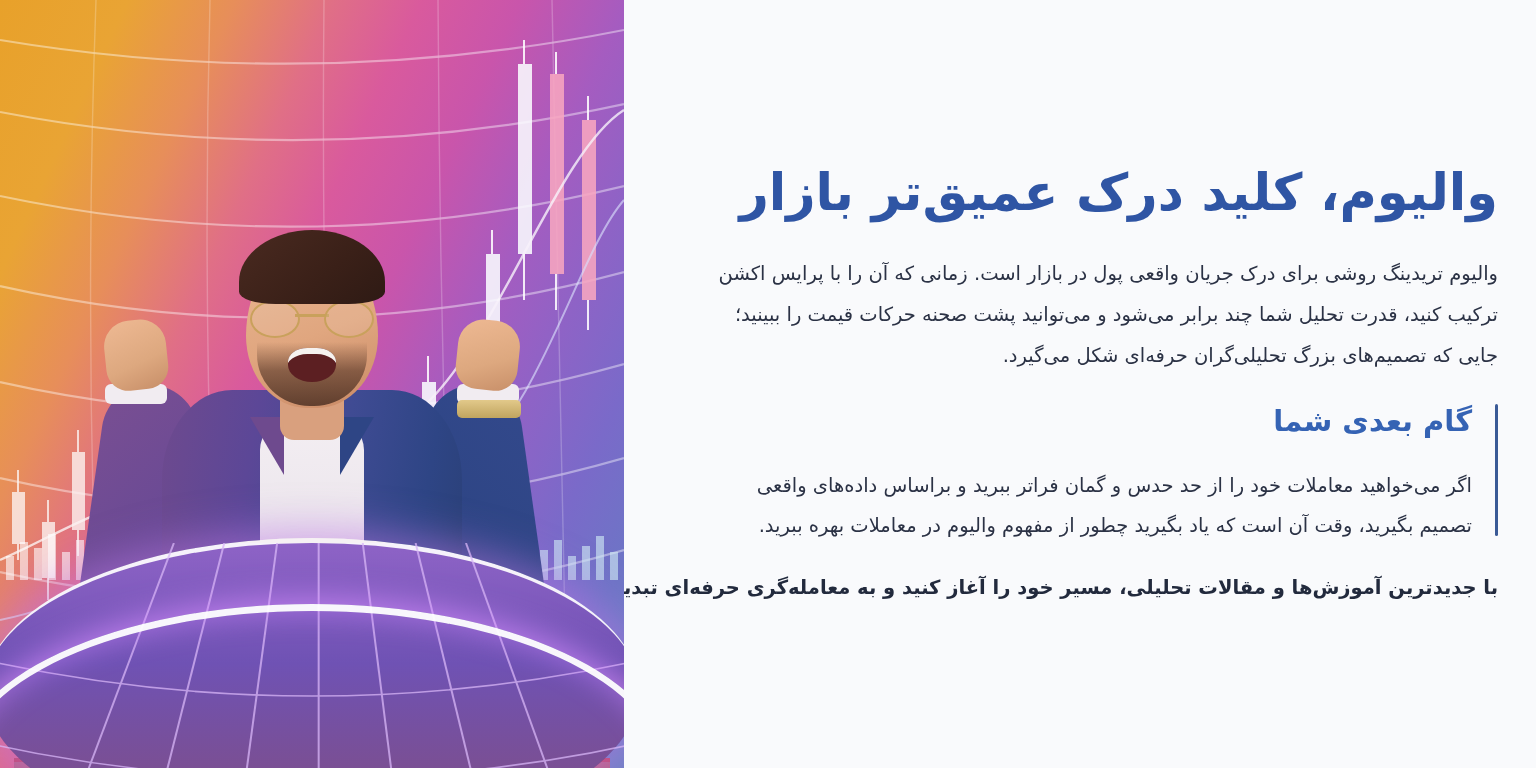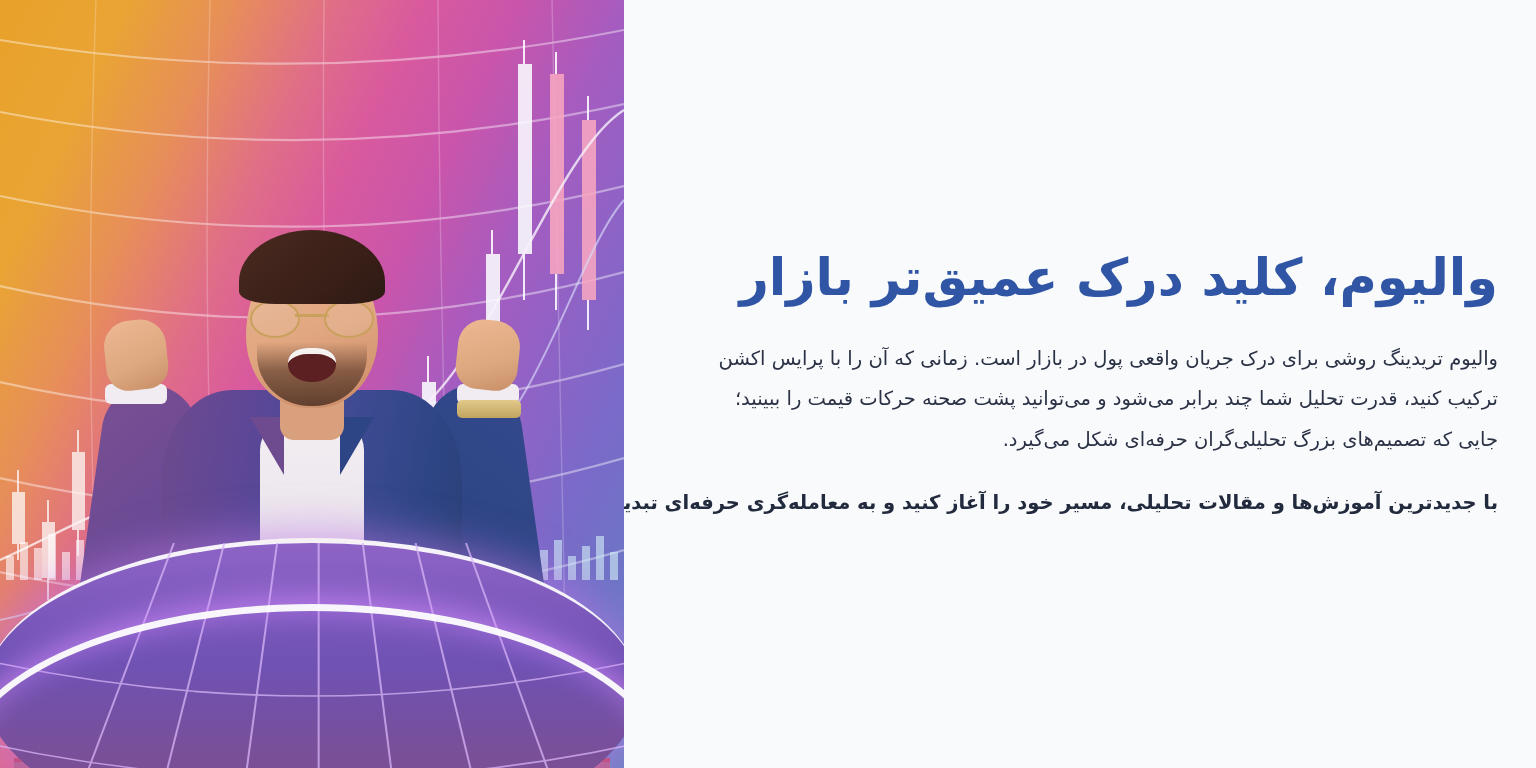--- a/index.html
+++ b/index.html
@@ -346,20 +346,27 @@
 <body>
 
 <div class="page">
 
   <div class="text-panel">
 
     <h1 class="headline">والیوم، کلید درک عمیق‌تر بازار</h1>
 
     <p class="lead-paragraph">والیوم تریدینگ روشی برای درک جریان واقعی پول در بازار است. زمانی که آن را با پرایس اکشن ترکیب کنید، قدرت تحلیل شما چند برابر می‌شود و می‌توانید پشت صحنه حرکات قیمت را ببینید؛ جایی که تصمیم‌های بزرگ تحلیلی‌گران حرفه‌ای شکل می‌گیرد.</p>
 
+    <div class="next-step-block">
+      <span class="accent-bar"></span>
+
+      <h2 class="subheading">گام بعدی شما</h2>
+
+      <p class="body-paragraph">اگر می‌خواهید معاملات خود را از حد حدس و گمان فراتر ببرید و براساس داده‌های واقعی تصمیم بگیرید، وقت آن است که یاد بگیرید چطور از مفهوم والیوم در معاملات بهره ببرید.</p>
+    </div>
 
     <p class="cta-line">با جدیدترین آموزش‌ها و مقالات تحلیلی، مسیر خود را آغاز کنید و به معامله‌گری حرفه‌ای تبدیل شوید.</p>
   </div>
 
   <div class="image-panel">
 
     <div class="bg-gradient"></div>
 
     <svg class="grid-curves" viewBox="0 0 624 768" preserveAspectRatio="none">
       <g stroke="#ffffff" stroke-width="2.2" fill="none" opacity="0.75">

